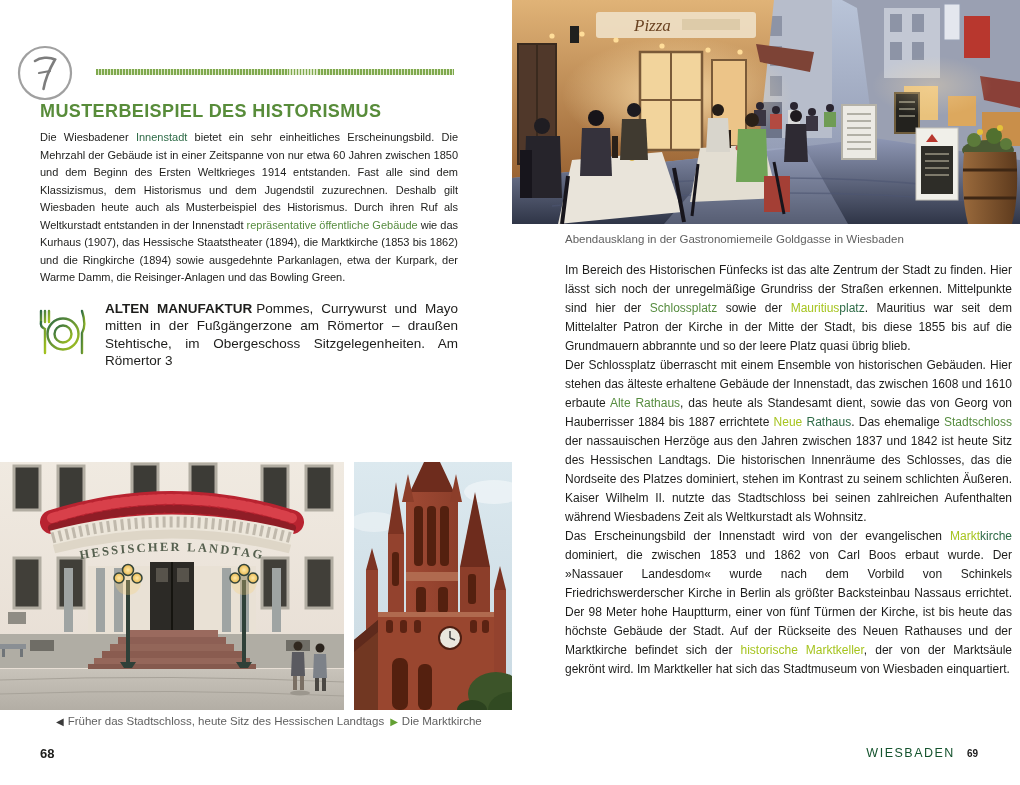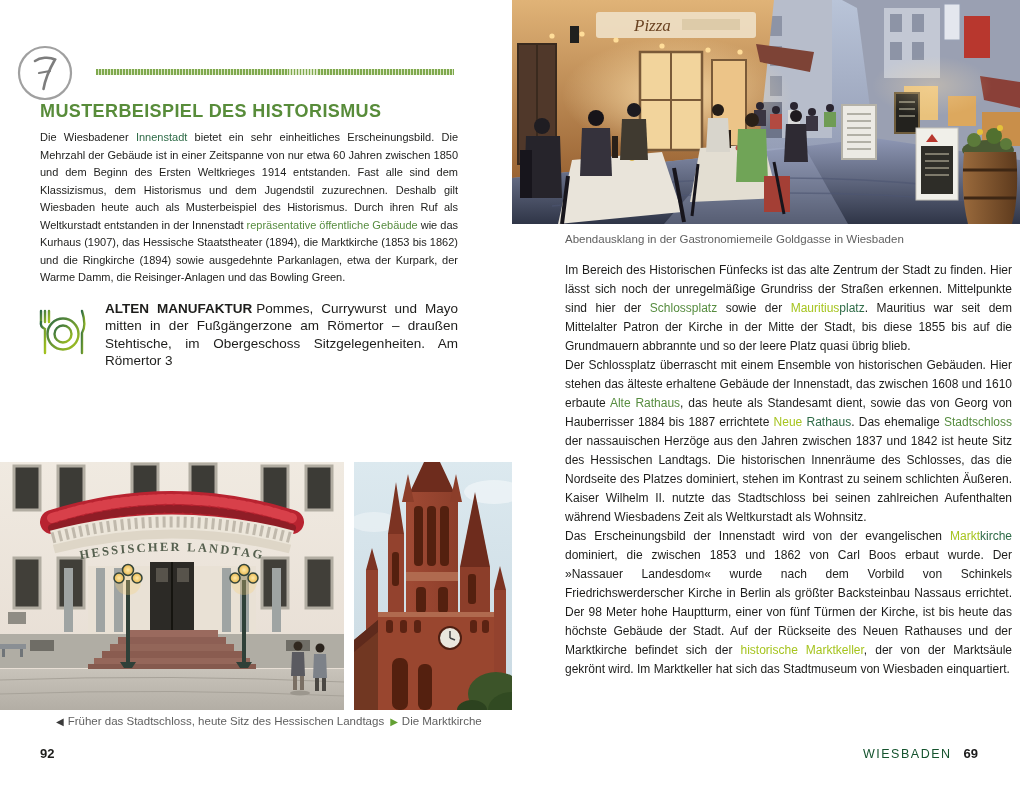--- a/index.html
+++ b/index.html
@@ -30,21 +30,21 @@
   .arrow-l{color:var(--arrow_dark);font-size:10px;margin-right:4px;}
   .arrow-r{color:var(--arrow_green);font-size:10px;margin:0 4px 0 6px;}
   #footer-left{position:absolute;left:40px;top:746px;font-size:13px;font-weight:bold;}
   
   .right-col{position:absolute;left:565px;top:232px;width:447px;}
   .right-col .caption{margin:0 0 15px 0;}
   .right-col h1.sec{margin:0 0 7px 0;}
   .right-col .bodytext p.rich{font-size:12px;line-height:19px;}
   #footer-right{position:absolute;right:42px;top:746px;font-size:12.5px;}
   #footer-right .place{color:#14532d;letter-spacing:1.5px;}
-  #footer-right .num{font-weight:bold;font-size:13px;margin-left:12px;color:#1a1a1a;}
+  #footer-right .num{font-weight:bold;font-size:10px;margin-left:12px;color:#1a1a1a;}
   svg{display:block;}
   .serif-sign{font-family:"Liberation Serif",serif;}
 </style>
 </head>
 <body>
 
 <div id="spread">
 
   <div>
 
@@ -263,21 +263,21 @@
         <ellipse cx="142" cy="232" rx="28" ry="22" fill="#3c5429"></ellipse>
         <ellipse cx="158" cy="248" rx="24" ry="18" fill="#314a22"></ellipse>
         <ellipse cx="118" cy="248" rx="15" ry="10" fill="#2c421f"></ellipse>
       </svg>
     </div>
 
     <div id="caption-left" class="caption">
       <span class="arrow-l">◀</span><span>Früher das Stadtschloss, heute Sitz des Hessischen Landtags</span><span class="arrow-r">▶</span><span>Die Marktkirche</span>
     </div>
 
-    <div id="footer-left">92</div>
+    <div id="footer-left">68</div>
   </div>
 
   <div>
 
     <div id="photo-goldgasse" class="photo">
       <svg width="508" height="224" viewBox="0 0 508 224">
         <defs>
           <linearGradient id="skyG" x1="0" y1="0" x2="0" y2="1">
             <stop offset="0" stop-color="#b9c4d8"></stop>
               <stop offset="1" stop-color="#848ca6"></stop>

